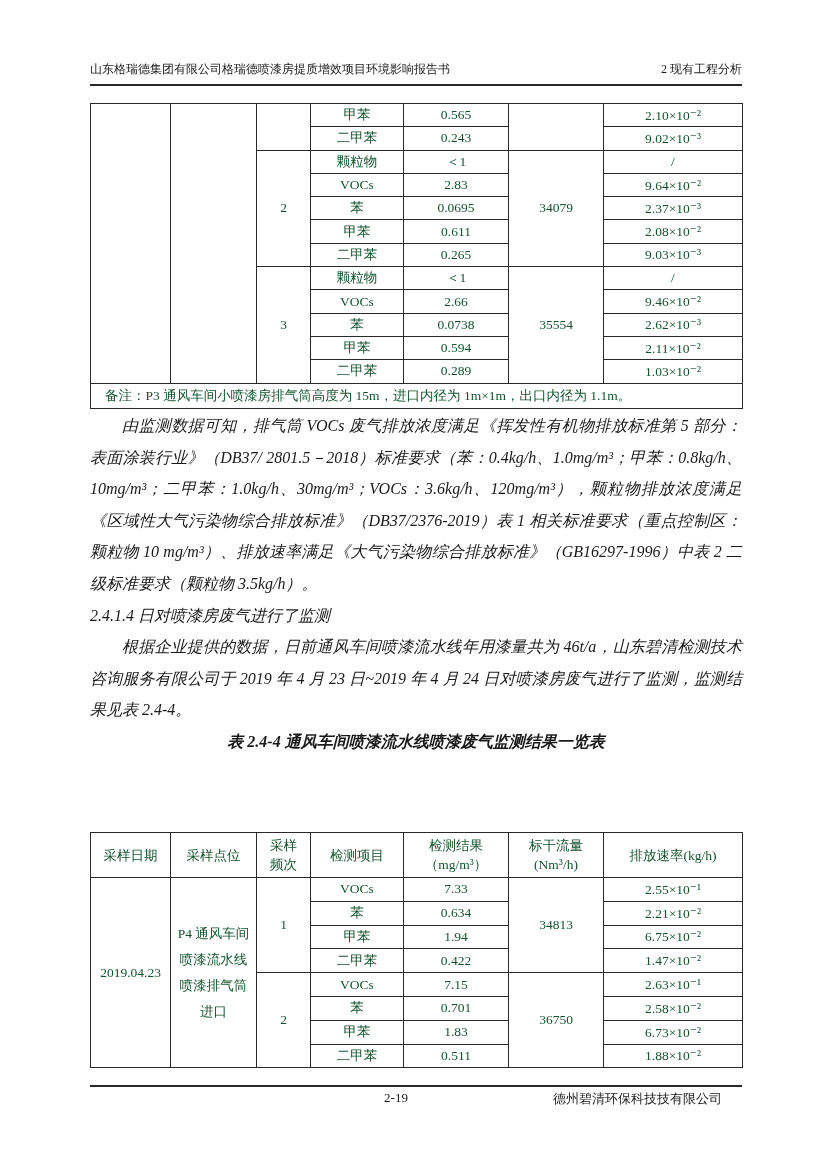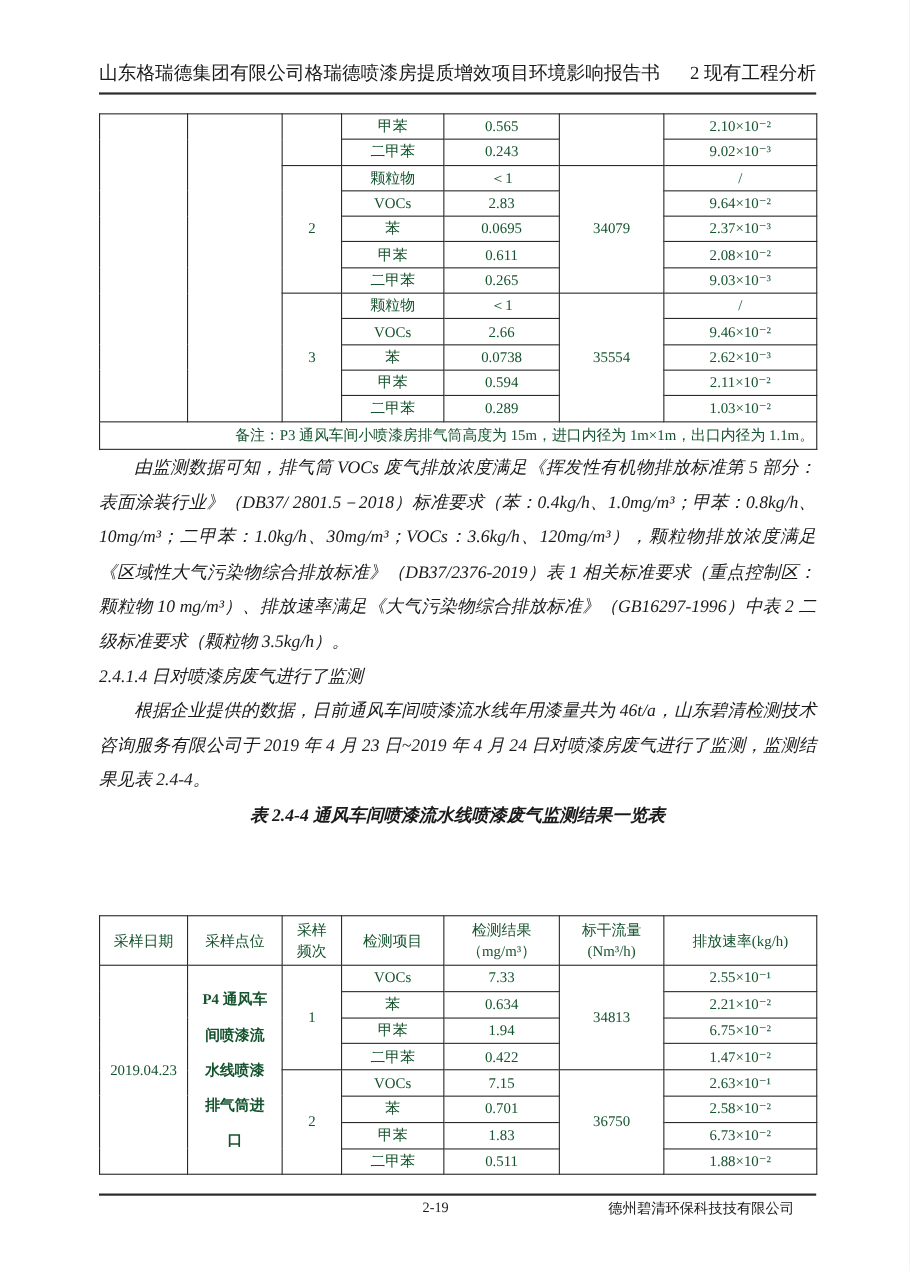--- a/index.html
+++ b/index.html
@@ -5,38 +5,38 @@
   html,body{margin:0;padding:0;background:#e8e8e8;}
   .page{
     position:relative;width:827px;height:1169px;background:#ffffff;
     font-family:"Liberation Serif","DejaVu Serif",serif;color:#1a1a1a;
     margin:0 auto;overflow:hidden;
   }
   
   .header{
     position:absolute;left:90px;width:652px;top:46px;height:32px;
     display:flex;justify-content:space-between;align-items:flex-end;
-    font-size:17px;padding-bottom:6px;border-bottom:2px solid #2a2a2a;
+    font-size:12px;padding-bottom:6px;border-bottom:2px solid #2a2a2a;
     box-sizing:content-box;
   }
   
   table.tbl{
     position:absolute;left:90px;width:652px;border-collapse:collapse;
     table-layout:fixed;text-align:center;font-size:13.5px;color:#14532d;
   }
   .tbl td,.tbl th{border:1px solid #2a2a2a;padding:0 2px;font-weight:normal;vertical-align:middle;}
   .tbl1{top:103px;}
   .tbl1 tr{height:23.3px;}
   .tbl1 tr.note-row{height:25px;}
-  .tbl1 td.note{text-align:right;padding-left:14px;}
+  .tbl1 td.note{text-align:left;padding-left:14px;}
   .tbl2{top:832px;}
   .tbl2 tr.head{height:45px;}
   .tbl2 tr{height:23.8px;}
   .tbl2 th{white-space:pre-line;line-height:19px;}
-  .tbl2 td.loc{font-weight:bold;padding:0 10px;line-height:32px;}
+  .tbl2 td.loc{font-weight:normal;padding:0 3px;line-height:26px;}
   
   .body-text{
     position:absolute;left:90px;width:652px;top:410px;
     font-size:16px;line-height:31.6px;text-align:justify;font-style:italic;
   }
   .body-text p{margin:0;}
   p.indent{text-indent:2em;}
   p.heading{text-indent:0;}
   p.caption{font-weight:bold;text-align:center;text-indent:0;}
   

